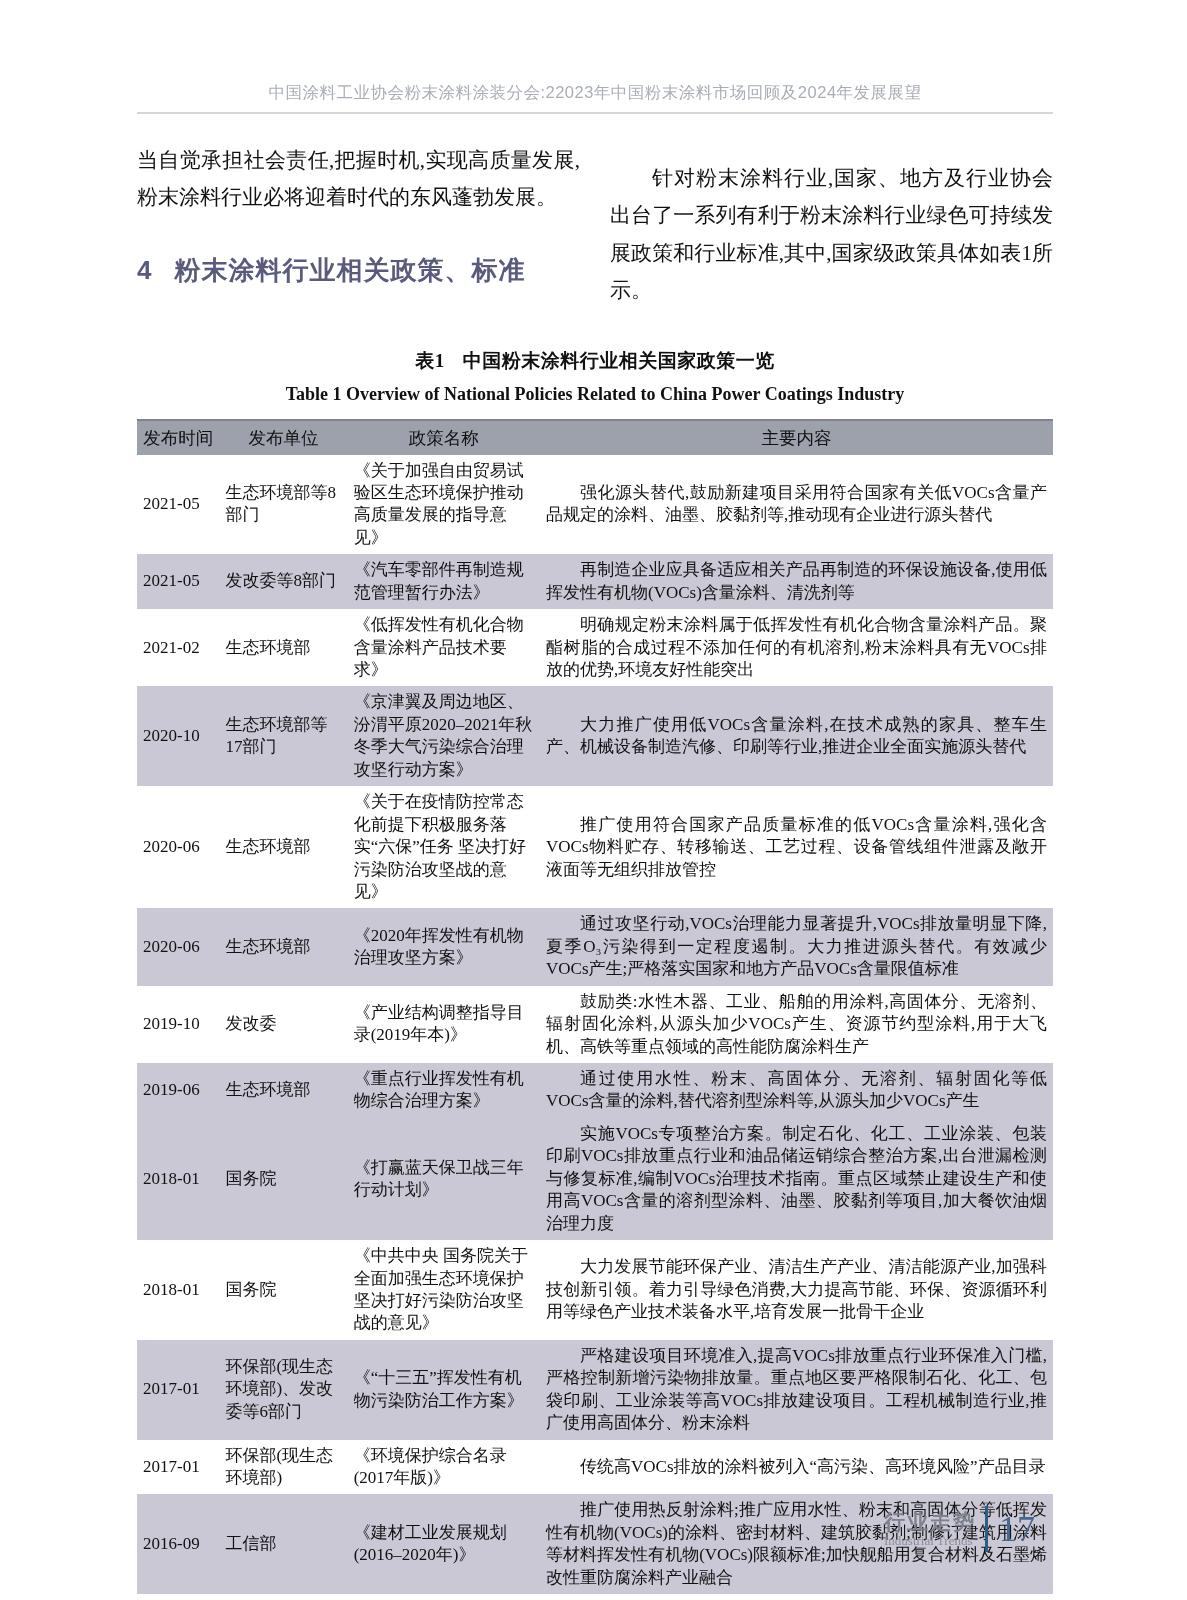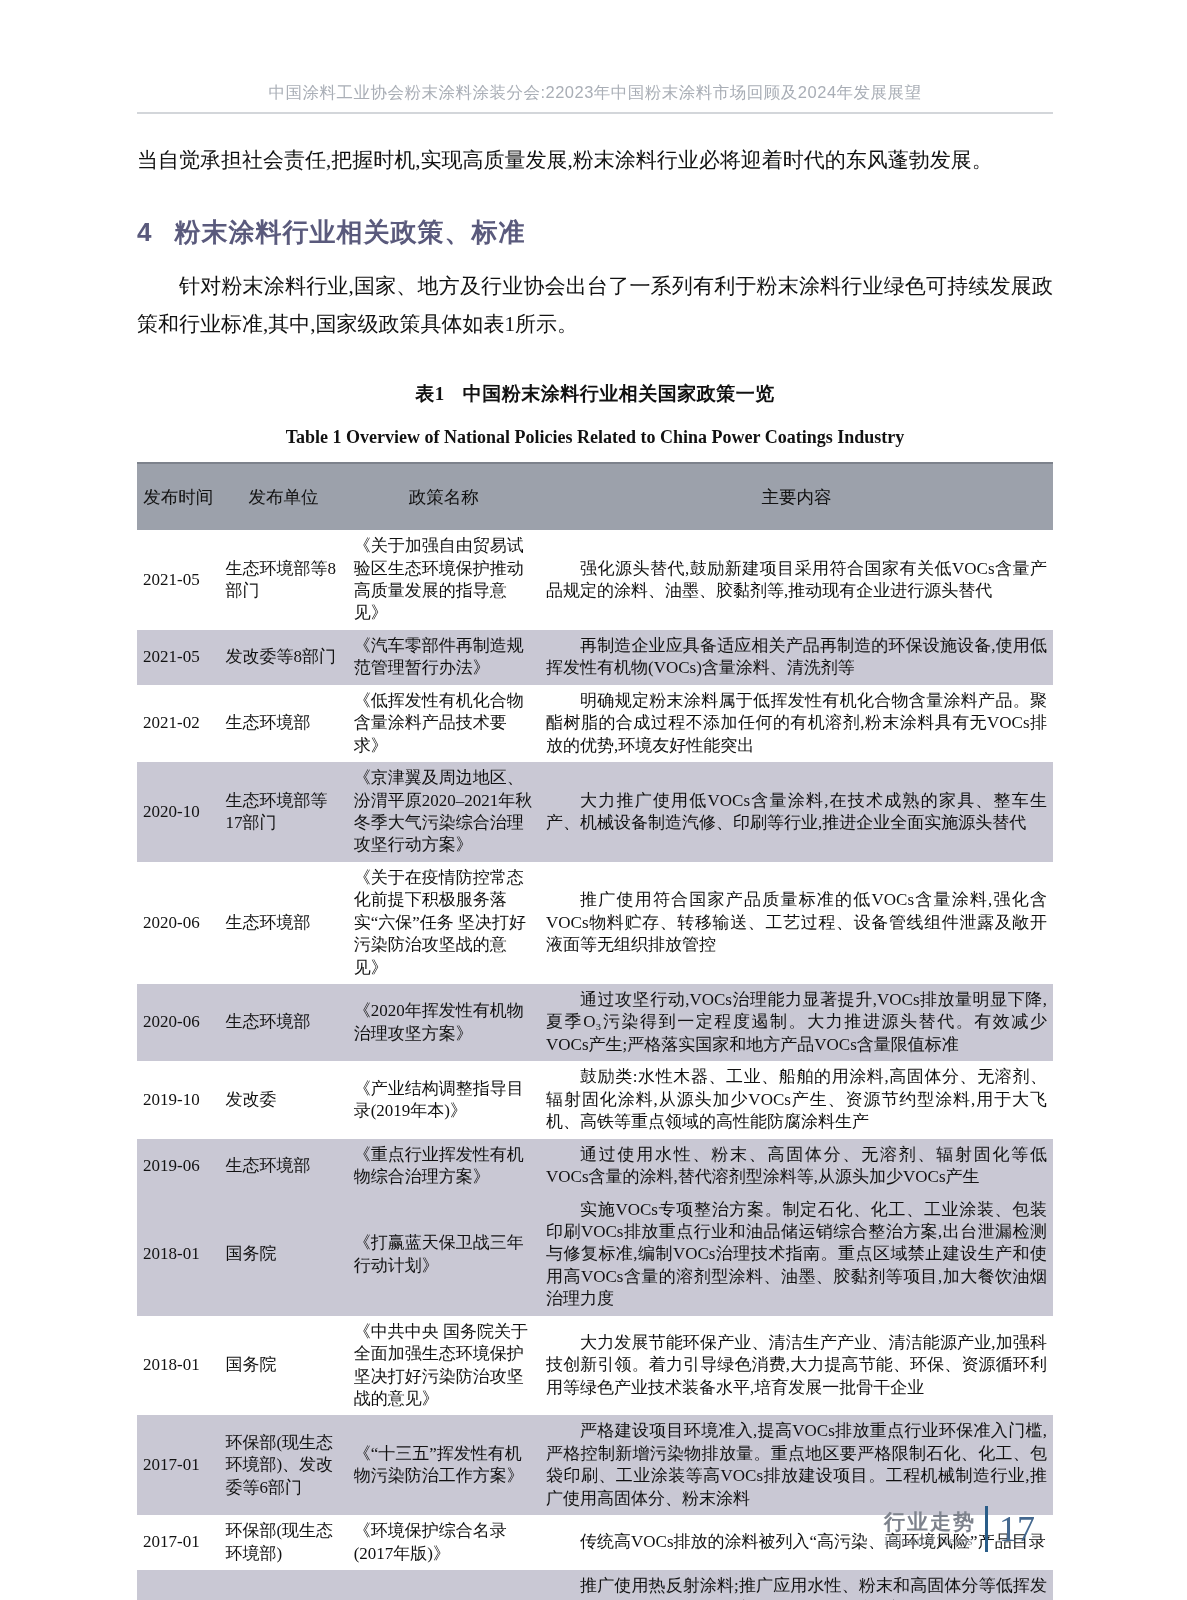--- a/index.html
+++ b/index.html
@@ -21,22 +21,22 @@
     text-align: center;
     font-family: "Liberation Sans", "DejaVu Sans", sans-serif;
     font-size: 16.5px;
     color: #a9aeb6;
     letter-spacing: 0.5px;
     border-bottom: 2px solid #d3d6da;
     padding-bottom: 8px;
   }
   .two-col {
     display: flex;
+    gap: 30px;
     margin-top: 28px;
-    flex-direction: column;
   }
   .col { flex: 1; min-width: 0; }
   .body-para {
     margin: 0;
     font-size: 21px;
     line-height: 1.78;
     text-align: justify;
   }
   .body-para.indent { text-indent: 2em; margin-top: 18px; }
   .section-heading {
@@ -55,35 +55,35 @@
     text-align: center;
     font-weight: bold;
     font-size: 19px;
     letter-spacing: 0.5px;
   }
   .table-title-cn .gap { display: inline-block; width: 18px; }
   .table-title-en {
     text-align: center;
     font-weight: bold;
     font-size: 18px;
-    margin-top: 20px;
+    margin-top: 10px;
   }
   table.policy-table {
     width: 100%;
     border-collapse: collapse;
     table-layout: fixed;
     margin-top: 14px;
     font-size: 17px;
   }
   table.policy-table thead th {
     background: #9ca1ab;
     border-top: 2px solid #7d828c;
     font-weight: normal;
     font-size: 17.5px;
-    padding: 21px 4px;
+    padding: 5px 4px;
     text-align: center;
   }
   table.policy-table tbody td {
     padding: 5px 6px;
     vertical-align: middle;
     line-height: 1.32;
   }
   table.policy-table tbody tr.shaded { background: #c9c8d4; }
   td.cell-date, td.cell-agency, td.cell-policy { }
   td.cell-content { text-align: justify; text-indent: 2em; }

